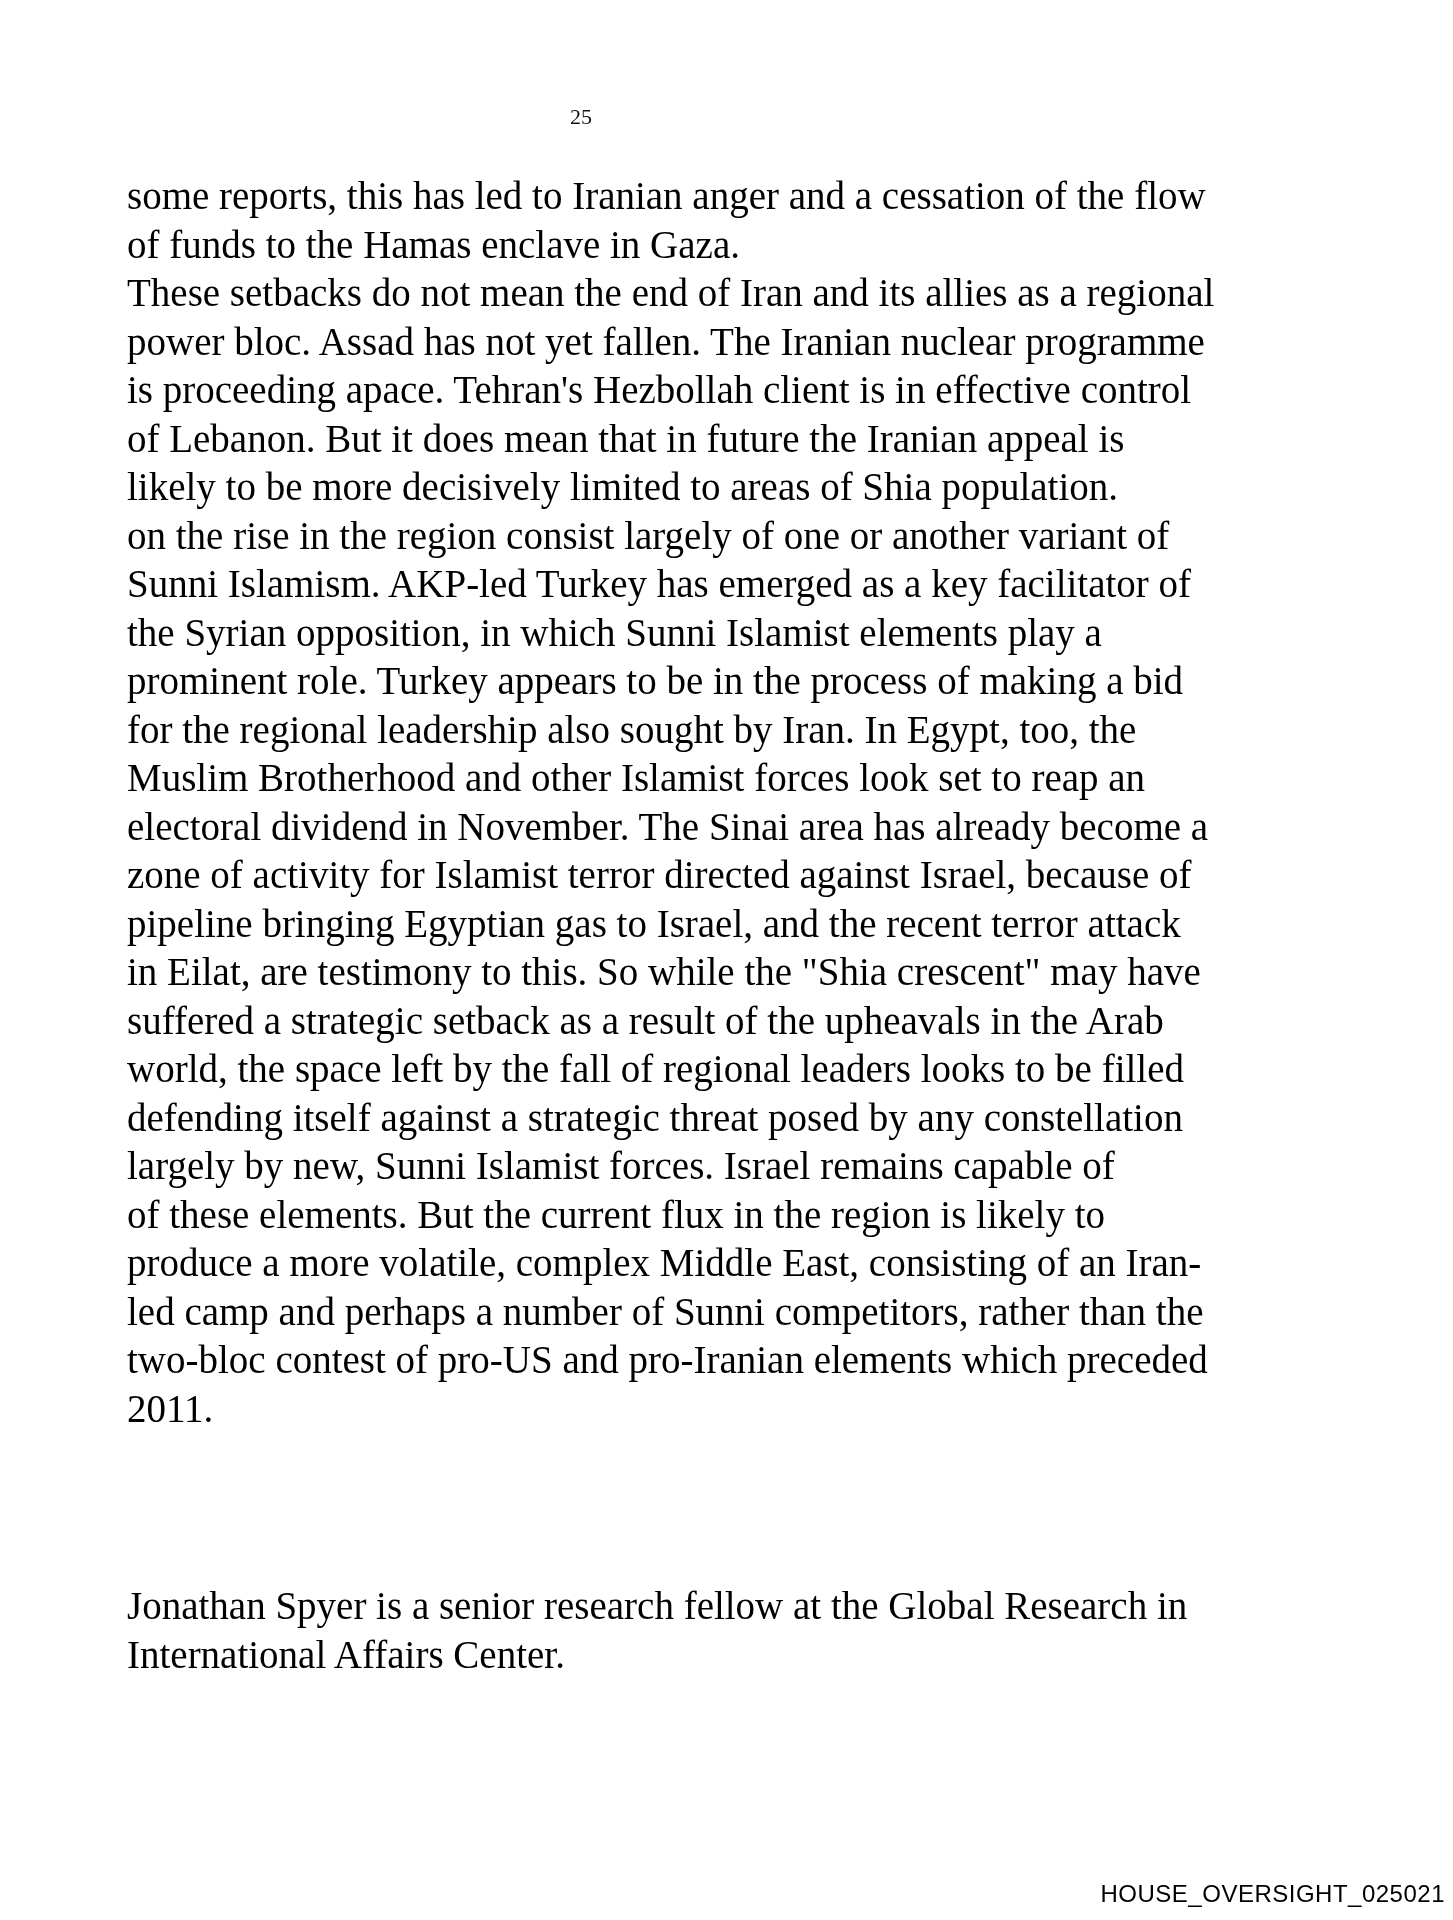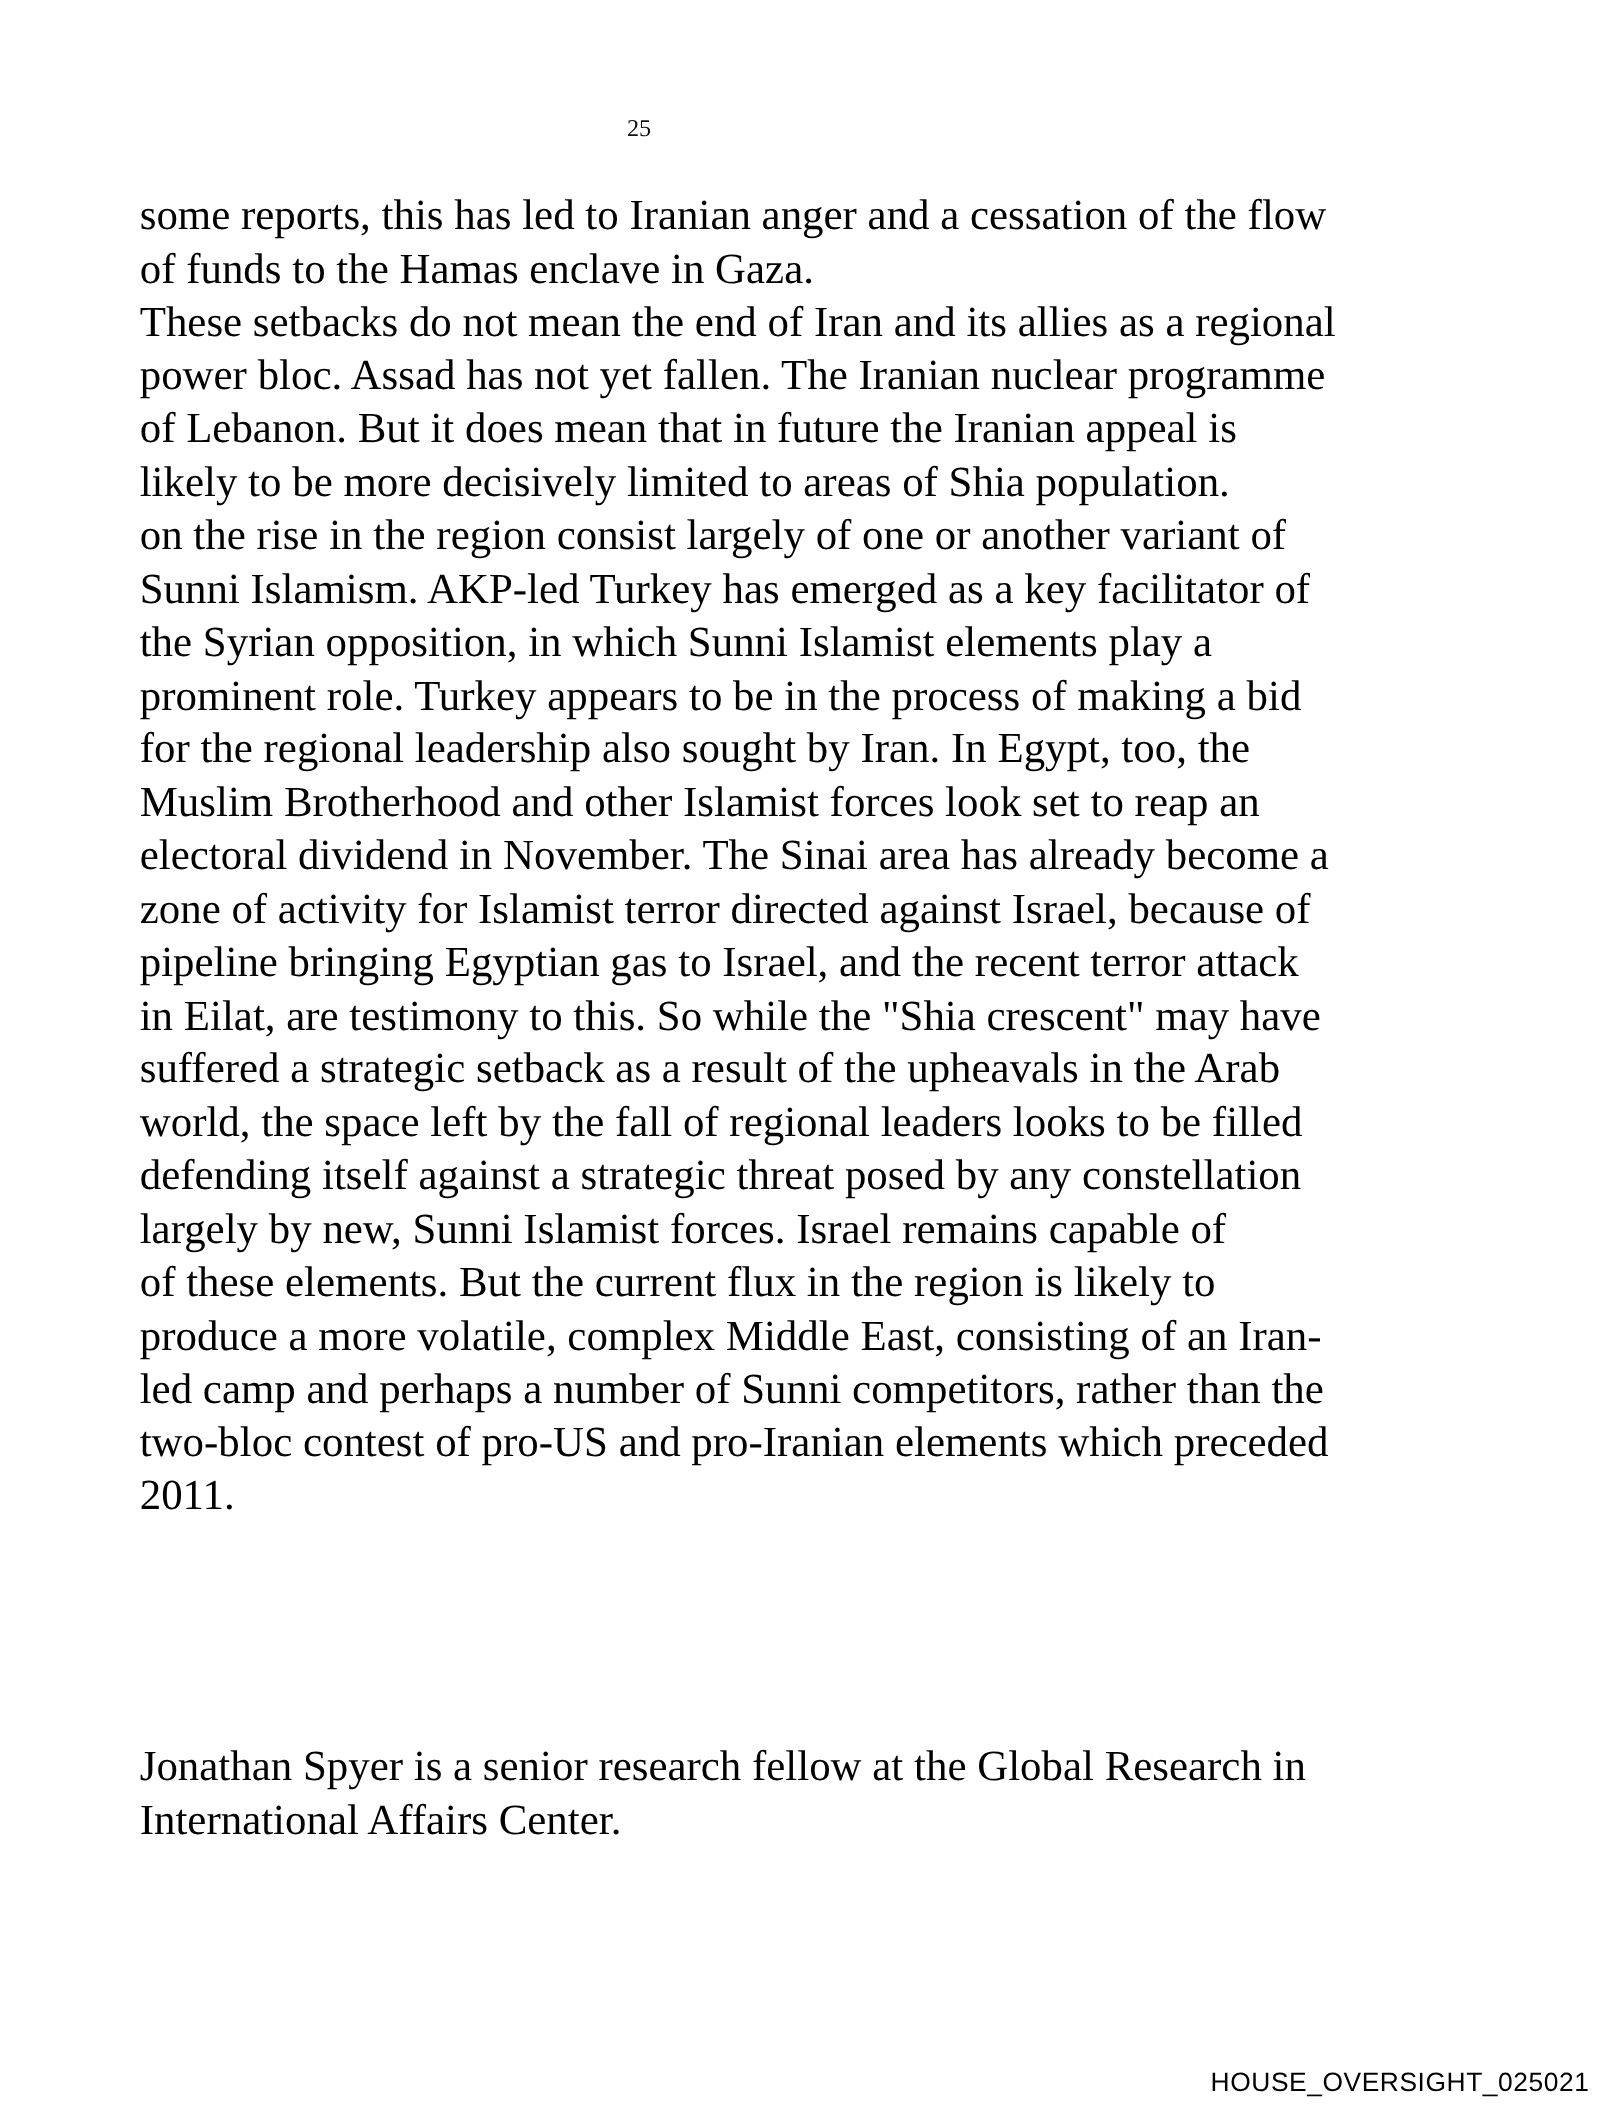--- a/index.html
+++ b/index.html
@@ -25,20 +25,21 @@
 </head>
 <body>
 
 <div class="page-number">25</div>
 
 <div class="body-text">
   <span class="line">some reports, this has led to Iranian anger and a cessation of the flow</span>
   <span class="line">of funds to the Hamas enclave in Gaza.</span>
   <span class="line">These setbacks do not mean the end of Iran and its allies as a regional</span>
   <span class="line">power bloc. Assad has not yet fallen. The Iranian nuclear programme</span>
+  <span class="line">is proceeding apace. Tehran's Hezbollah client is in effective control</span>
   <span class="line">of Lebanon. But it does mean that in future the Iranian appeal is</span>
   <span class="line">likely to be more decisively limited to areas of Shia population.</span>
   <span class="line">on the rise in the region consist largely of one or another variant of</span>
   <span class="line">Sunni Islamism. AKP-led Turkey has emerged as a key facilitator of</span>
   <span class="line">the Syrian opposition, in which Sunni Islamist elements play a</span>
   <span class="line">prominent role. Turkey appears to be in the process of making a bid</span>
   <span class="line">for the regional leadership also sought by Iran.  In Egypt, too, the</span>
   <span class="line">Muslim Brotherhood and other Islamist forces look set to reap an</span>
   <span class="line">electoral dividend in November. The Sinai area has already become a</span>
   <span class="line">zone of activity for Islamist terror directed against Israel, because of</span>

